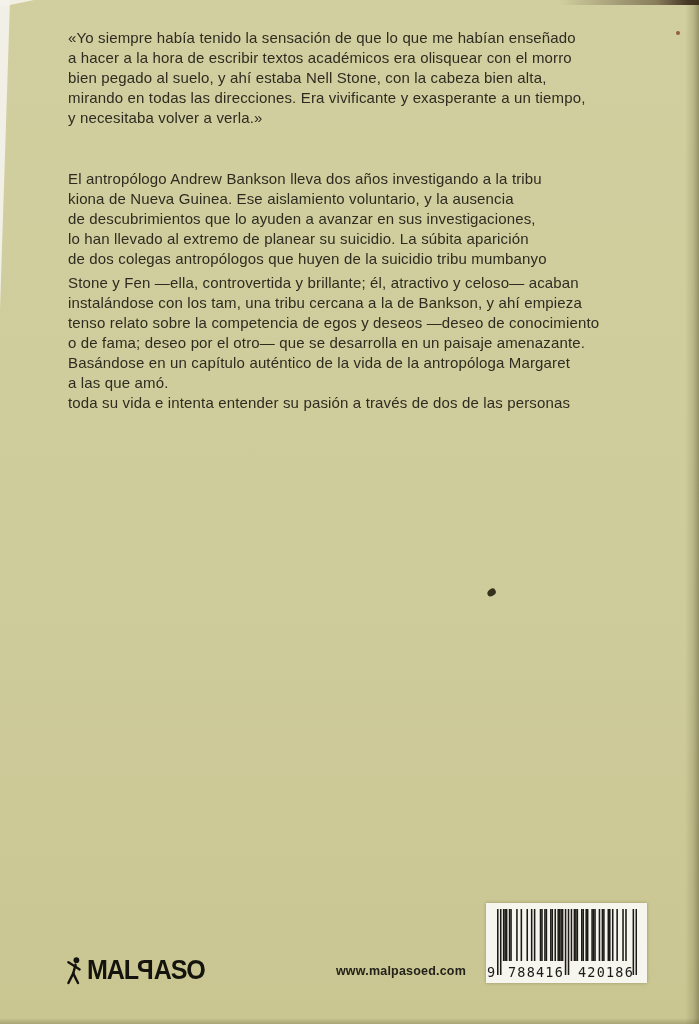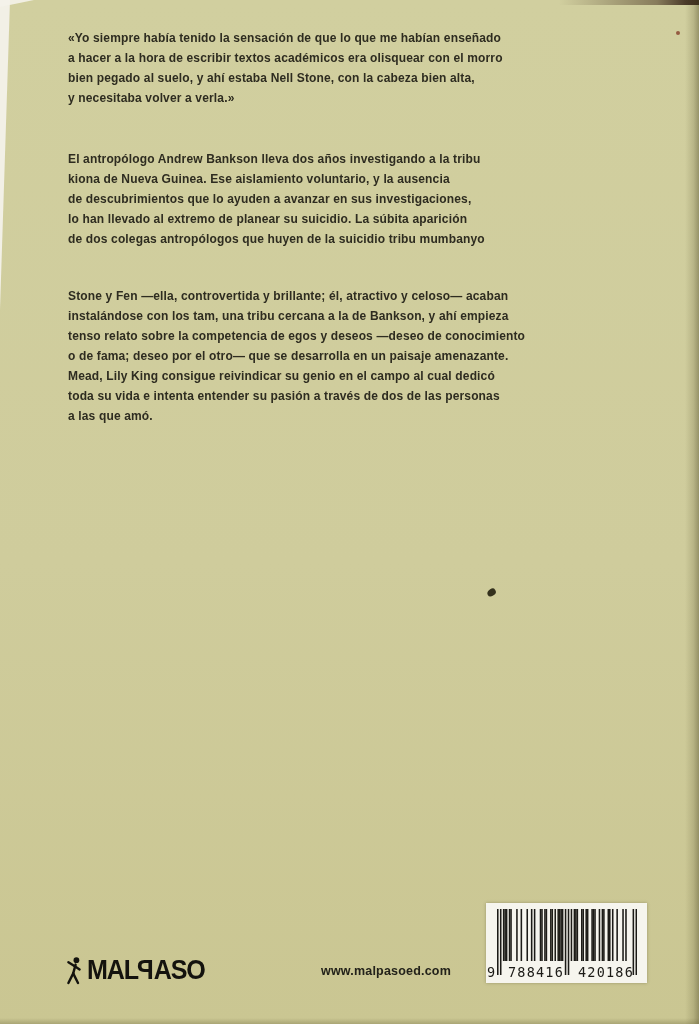--- a/index.html
+++ b/index.html
@@ -15,41 +15,41 @@
     background:#f4f2ea;clip-path:polygon(0 0,100% 0,0 100%);opacity:.9;}
   .scan-edge-topright{position:absolute;right:0;top:0;width:140px;height:5px;
     background:linear-gradient(90deg,rgba(62,40,24,0) 0%,rgba(62,40,24,.5) 70%,#2e1c12 100%);}
   .scan-shadow-right{position:absolute;right:0;top:0;width:14px;height:100%;
     background:linear-gradient(90deg,rgba(100,95,55,0) 0%,rgba(100,95,55,.22) 60%,rgba(80,75,40,.45) 100%);}
   .scan-shadow-bottom{position:absolute;left:0;bottom:0;width:100%;height:6px;
     background:linear-gradient(0deg,rgba(95,90,50,.3),rgba(95,90,50,0));}
 
   
   .text-area{position:absolute;left:68px;top:28px;width:600px;}
-  .para{margin:0;font-size:12px;line-height:20px;font-weight:bold;
+  .para{margin:0;font-size:15px;line-height:20px;font-weight:normal;
     color:#2e2c20;letter-spacing:.15px;}
   .para .line{display:block;white-space:nowrap;}
   .para-quote{margin-bottom:41px;}
-  .para-syn1{margin-bottom:37px;}
+  .para-syn1{margin-bottom:4px;}
   .italic{font-style:italic;}
 
   
   .speck-ink{position:absolute;left:487px;top:589px;width:9px;height:7px;
     background:#34311d;border-radius:55% 45% 50% 50%;transform:rotate(-32deg);}
   .speck-red{position:absolute;left:676px;top:31px;width:4px;height:4px;
     background:#8a4630;border-radius:50%;opacity:.85;}
 
   
   .logo{position:absolute;left:66px;top:955px;display:flex;align-items:center;}
   .logo svg{width:16px;height:30px;margin-right:5px;flex:none;}
   .logo-text{font-size:27px;font-weight:bold;color:#14130e;letter-spacing:-1.2px;
     transform:scaleX(.93);transform-origin:left center;white-space:nowrap;}
   .mirrored{display:inline-block;transform:scaleX(-1);}
 
-  .website{position:absolute;left:306px;top:964px;width:160px;text-align:center;
+  .website{position:absolute;left:306px;top:964px;width:160px;text-align:right;
     font-size:12.5px;font-weight:bold;color:#23221a;letter-spacing:.2px;}
 
   
   .barcode-label{position:absolute;left:486px;top:903px;width:161px;height:80px;
     background:#f6f5ee;box-shadow:0 0 3px rgba(60,55,30,.35);}
   .barcode-label svg{position:absolute;left:11px;top:6px;}
   .bc-digit{position:absolute;font-family:"DejaVu Sans Mono",monospace;
     font-size:13.5px;color:#1c1b17;top:61px;}
   .bc-lead{left:1px;}
   .bc-g1{left:22px;letter-spacing:1.2px;}
@@ -64,37 +64,38 @@
   <div class="scan-edge-top"></div>
   <div class="scan-edge-topright"></div>
   <div class="scan-shadow-right"></div>
   <div class="scan-shadow-bottom"></div>
 
   <main class="text-area">
     <p class="para para-quote">
         <span class="line"><span>«Yo siempre había tenido la sensación de que lo que me habían enseñado</span></span>
         <span class="line"><span>a hacer a la hora de escribir textos académicos era olisquear con el morro</span></span>
         <span class="line"><span>bien pegado al suelo, y ahí estaba Nell Stone, con la cabeza bien alta,</span></span>
+        <span class="line"><span>mirando en todas las direcciones. Era vivificante y exasperante a un tiempo,</span></span>
         <span class="line"><span>y necesitaba volver a verla.»</span></span>
       </p>
     <p class="para para-syn1">
         <span class="line"><span>El antropólogo Andrew Bankson lleva dos años investigando a la tribu</span></span>
         <span class="line"><span>kiona de Nueva Guinea. Ese aislamiento voluntario, y la ausencia</span></span>
         <span class="line"><span>de descubrimientos que lo ayuden a avanzar en sus investigaciones,</span></span>
         <span class="line"><span>lo han llevado al extremo de planear su suicidio. La súbita aparición</span></span>
         <span class="line"><span>de dos colegas antropólogos que huyen de la suicidio tribu mumbanyo</span></span>
       </p>
     <p class="para para-syn2">
         <span class="line"><span>Stone y Fen —ella, controvertida y brillante; él, atractivo y celoso— acaban</span></span>
         <span class="line"><span>instalándose con los tam, una tribu cercana a la de Bankson, y ahí empieza</span></span>
         <span class="line"><span>tenso relato sobre la competencia de egos y deseos —deseo de conocimiento</span></span>
         <span class="line"><span>o de fama; deseo por el otro— que se desarrolla en un paisaje amenazante.</span></span>
-        <span class="line"><span>Mead, Lily King consigue reivindicar su genio en el campo al cual dedicó</span></span>
+        <span class="line"><span>Basándose en un capítulo auténtico de la vida de la antropóloga Margaret</span></span>
+        <span class="line"><span>a las que amó.</span></span>
         <span class="line"><span>toda su vida e intenta entender su pasión a través de dos de las personas</span></span>
-        <span class="line"><span>a las que amó.</span></span>
       </p>
   </main>
 
   <div class="speck-ink"></div>
   <div class="speck-red"></div>
 
   <div class="logo">
     <svg viewBox="0 0 20 36" aria-hidden="true">
       <g fill="none" stroke="#14130e" stroke-width="3" stroke-linecap="round">
         <line x1="12" y1="10" x2="9" y2="21"></line>

